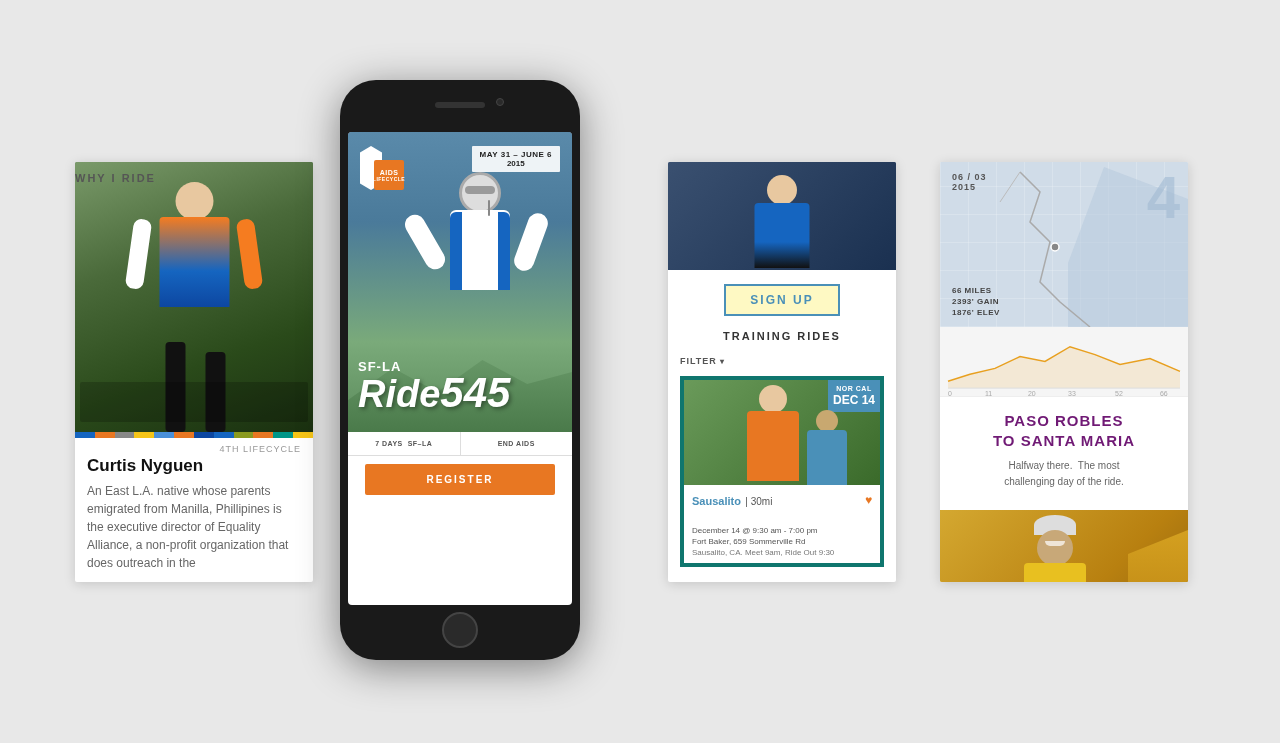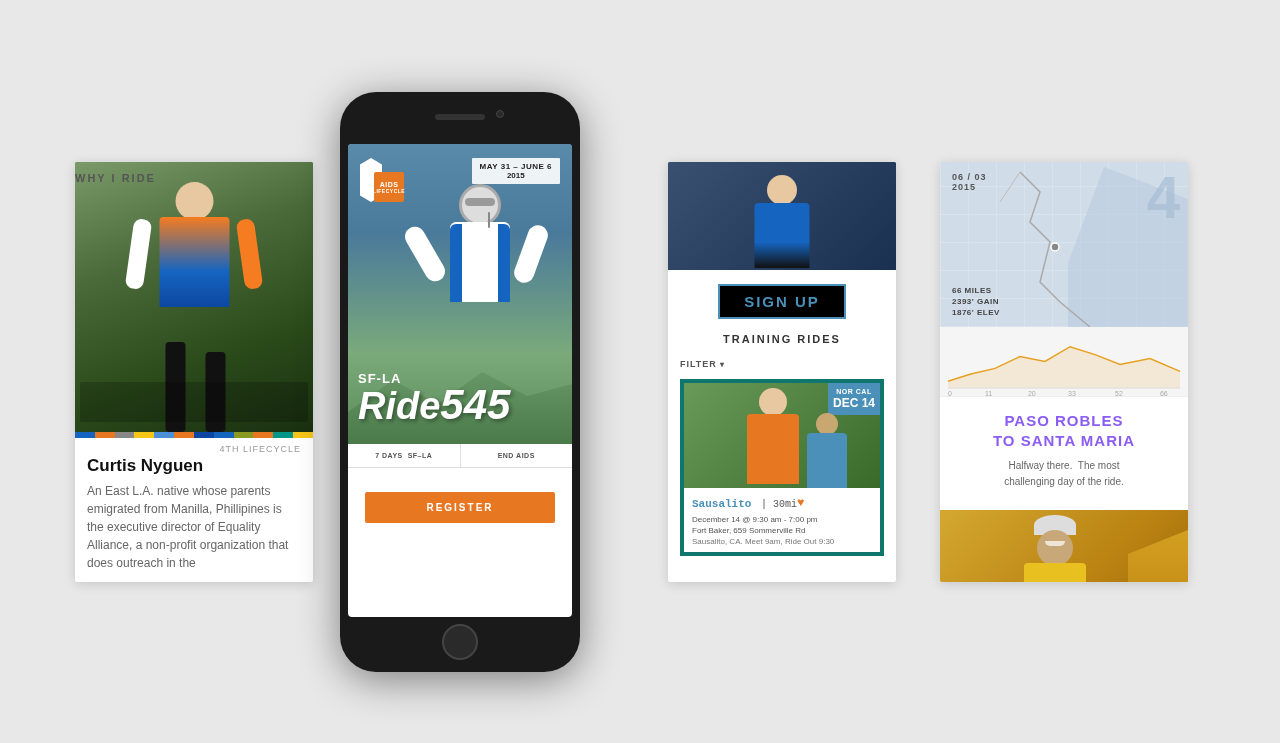--- a/index.html
+++ b/index.html
@@ -105,21 +105,21 @@
     .card-why-i-ride .rider-bio {
       font-size: 12px;
       color: #666;
       line-height: 1.5;
     }
 
     
     .phone-frame {
       position: absolute;
       left: 340px;
-      top: 92px;
+      top: 80px;
       width: 240px;
       height: 580px;
       background: #1a1a1a;
       border-radius: 36px;
       box-shadow: 0 8px 40px rgba(0,0,0,0.45);
       display: flex;
       flex-direction: column;
       align-items: center;
       padding: 52px 8px 55px;
     }
@@ -265,21 +265,21 @@
       font-weight: 700;
       color: #555;
       letter-spacing: 0.5px;
       border-right: 1px solid #ddd;
     }
 
     .phone-nav-item:last-child { border-right: none; }
 
     .phone-register-btn {
       width: 85%;
-      margin: 24px auto;
+      margin: 8px auto;
       display: block;
       background: #e87722;
       color: #fff;
       border: none;
       padding: 10px;
       font-size: 10px;
       font-weight: 900;
       letter-spacing: 2px;
       text-align: center;
       text-transform: uppercase;
@@ -308,23 +308,23 @@
     }
 
     .card-training .signup-btn-wrap {
       padding: 14px;
       text-align: center;
     }
 
     .card-training .signup-btn {
       border: 2px solid #4a90b8;
       color: #4a90b8;
-      background: #000000;
+      background: #fef9c3;
       padding: 7px 24px;
-      font-size: 15px;
+      font-size: 12px;
       font-weight: 700;
       letter-spacing: 2px;
       cursor: pointer;
     }
 
     .card-training .section-title {
       text-align: center;
       font-size: 11px;
       font-weight: 700;
       letter-spacing: 2px;
@@ -387,22 +387,22 @@
       line-height: 1.2;
     }
 
     .card-training .ride-info {
       padding: 6px 8px;
     }
 
     .card-training .ride-name-row {
       display: flex;
       align-items: center;
-      margin-bottom: 3px;
-      font-family: Liberation Mono, monospace;
+      justify-content: space-between;
+      margin-bottom: 17px;
     }
 
     .card-training .ride-name {
       font-size: 11px;
       font-weight: 700;
       color: #4a90b8;
     }
 
     .card-training .ride-distance {
       font-size: 10px;
@@ -485,21 +485,21 @@
     }
 
     .card-route .lower-text {
       padding: 14px 18px 10px;
       text-align: center;
     }
 
     .card-route .route-title {
       font-size: 15px;
       font-weight: 900;
-      color: #8b5cf6;
+      color: #701a75;
       letter-spacing: 1px;
       text-transform: uppercase;
       line-height: 1.3;
       margin-bottom: 8px;
     }
 
     .card-route .route-desc {
       font-size: 10px;
       color: #666;
       line-height: 1.6;

